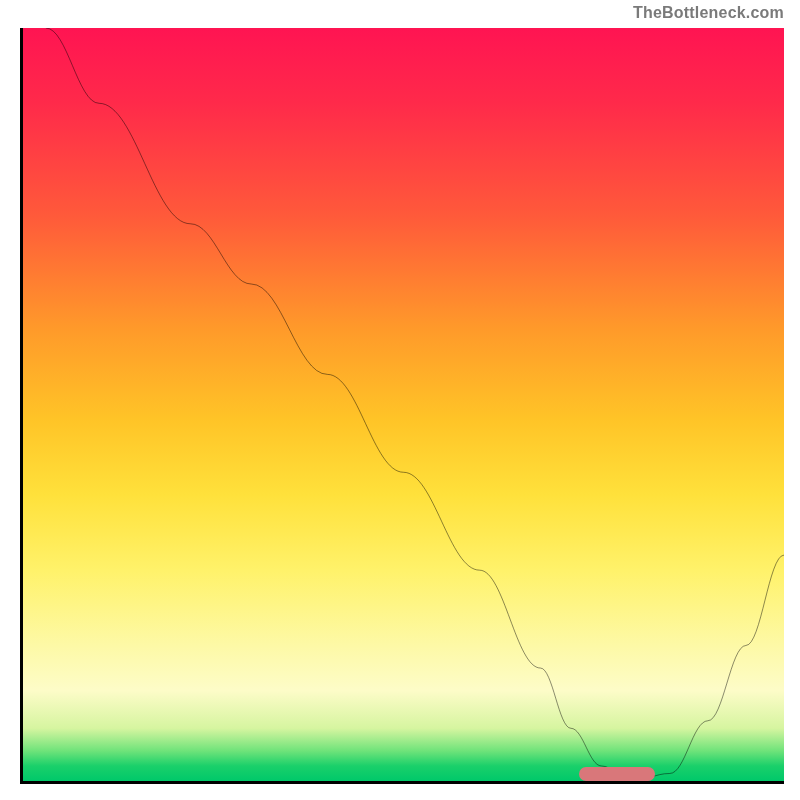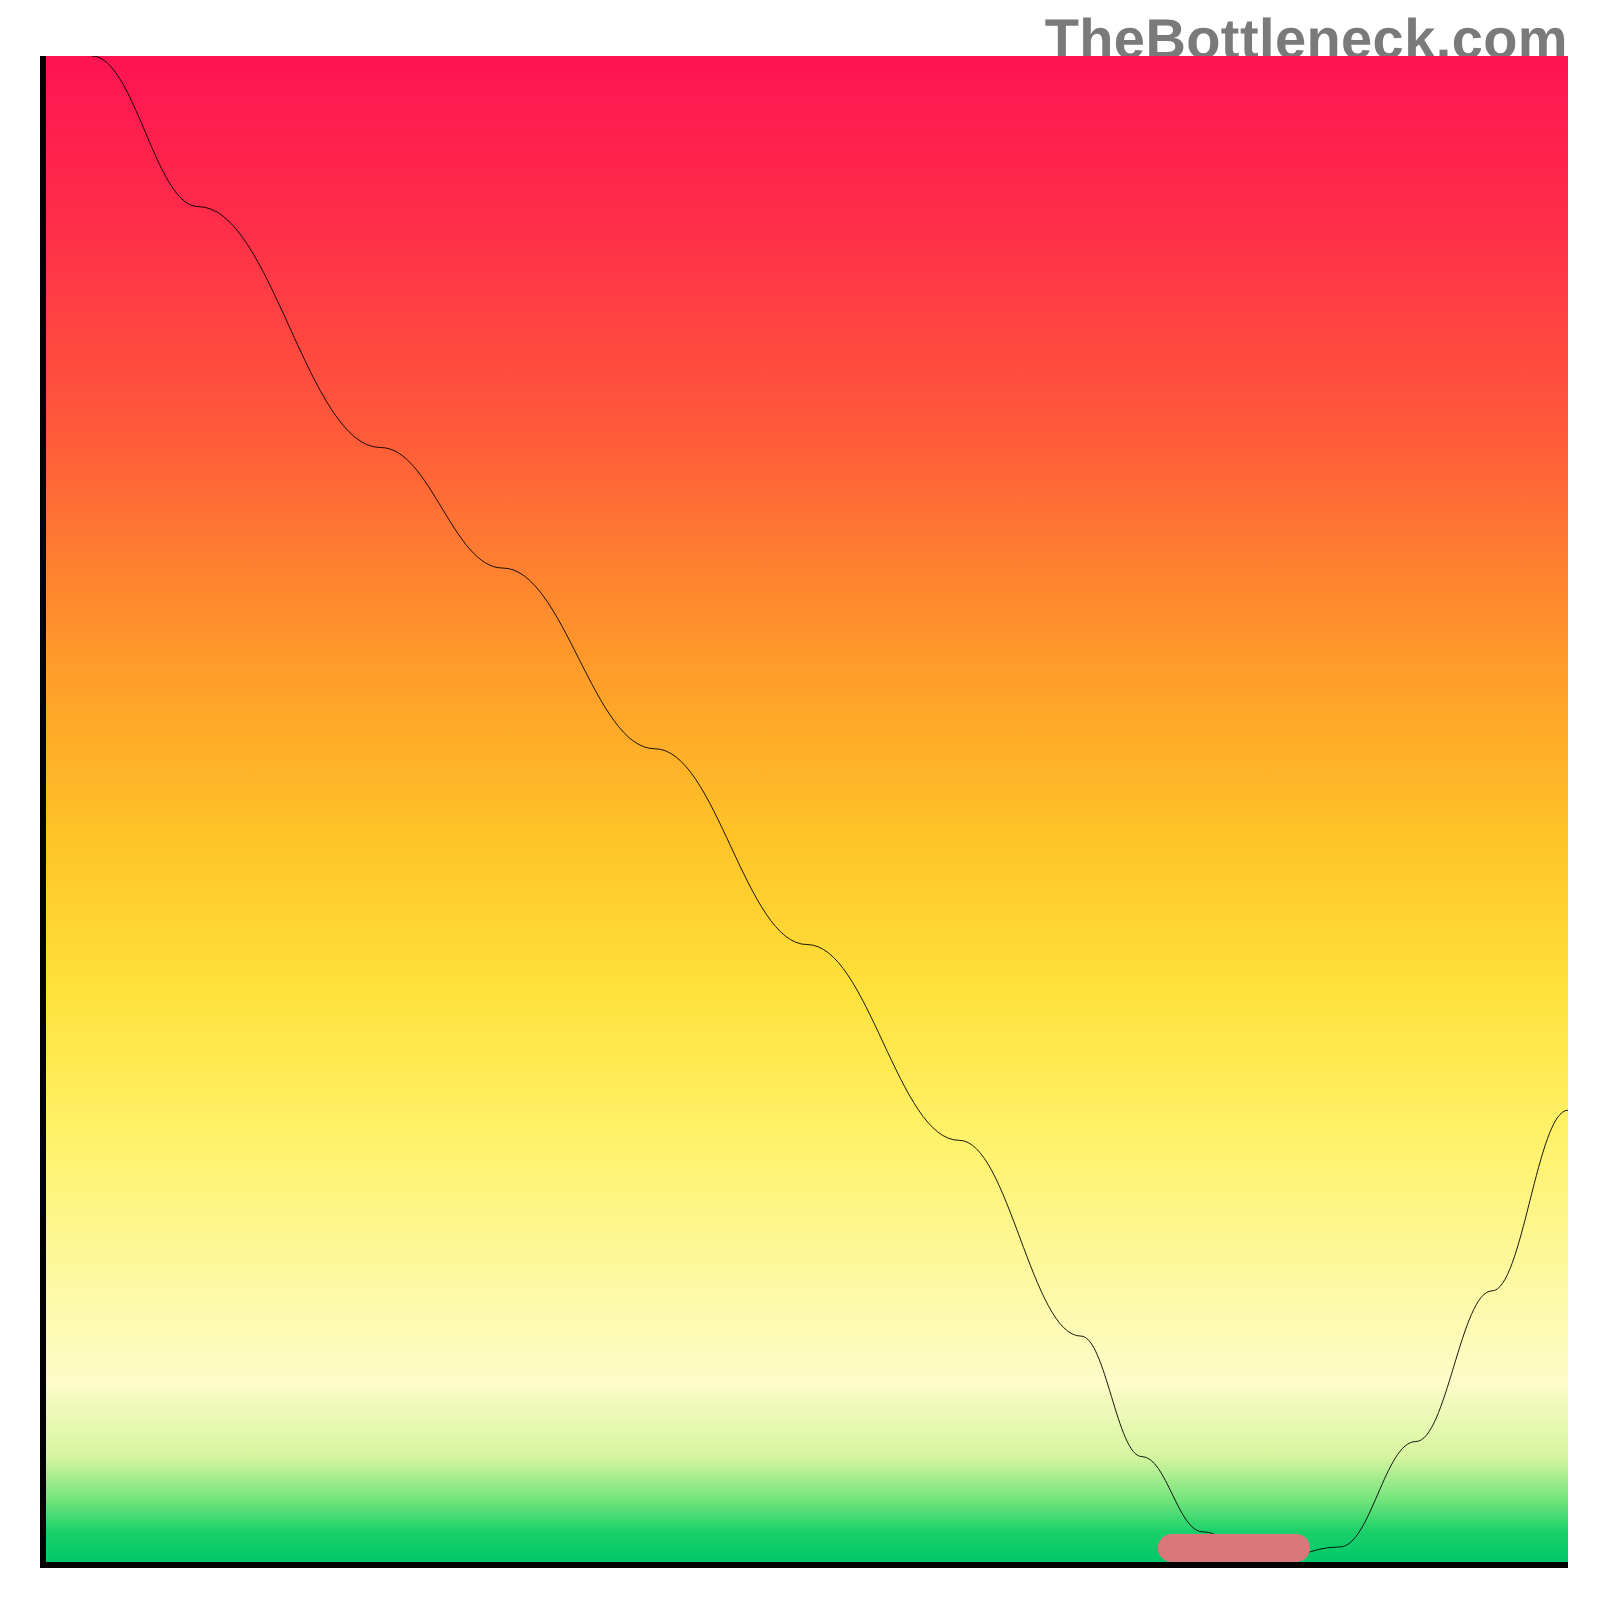--- a/index.html
+++ b/index.html
@@ -13,21 +13,21 @@
   .stage {
     position: relative;
     width: 800px;
     height: 800px;
   }
   .watermark {
     position: absolute;
     top: 4px;
     right: 16px;
     color: #7a7a7a;
-    font-size: 28px;
+    font-size: 16px;
     font-weight: 600;
     letter-spacing: 0.2px;
   }
   .plot {
     position: absolute;
     left: 20px;
     top: 28px;
     width: 764px;
     height: 756px;
     border-left: 3px solid #000;

